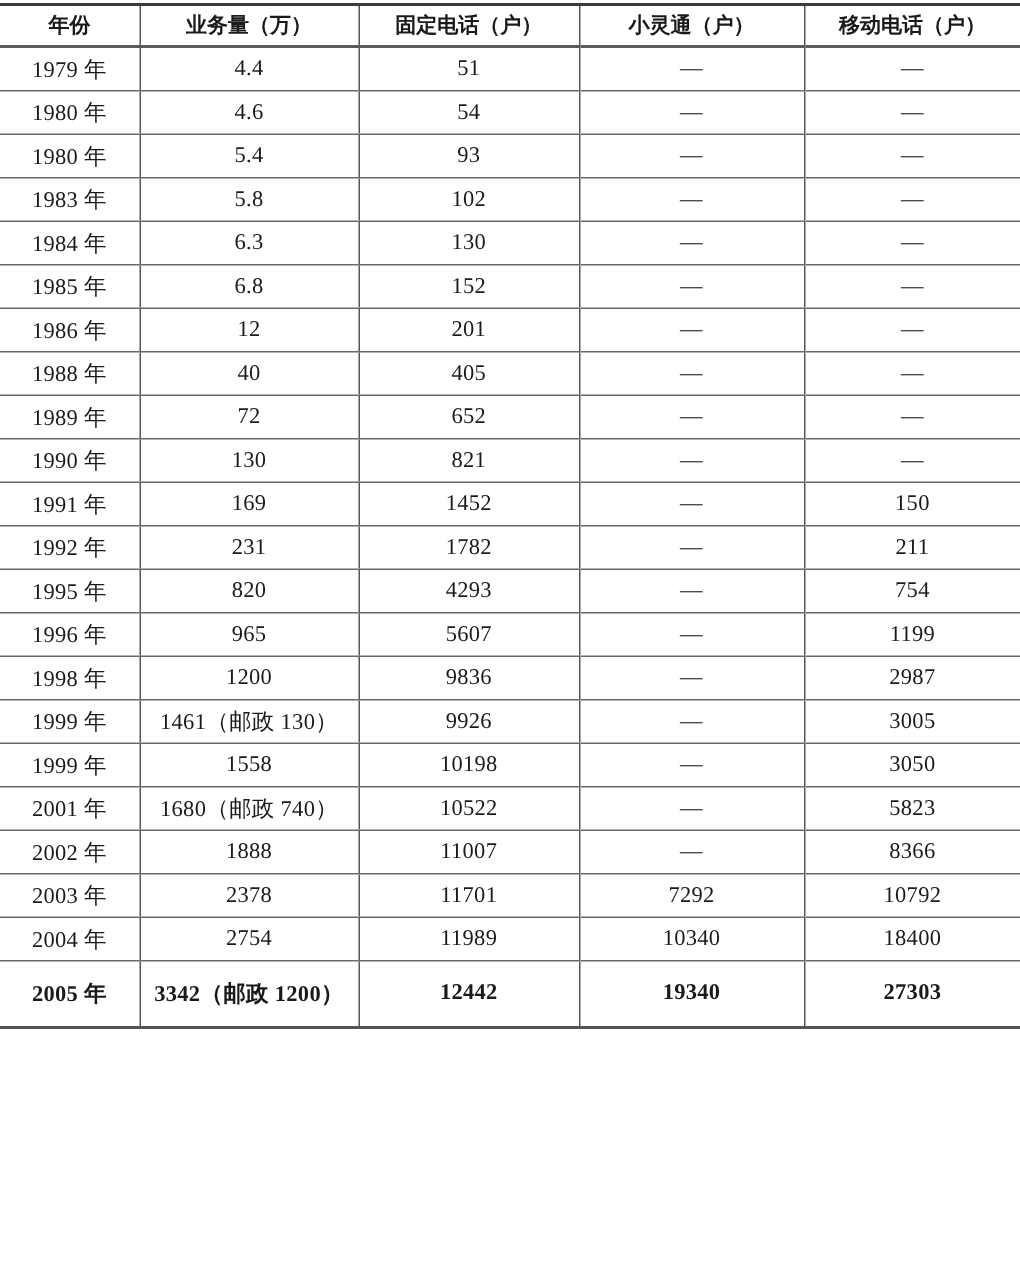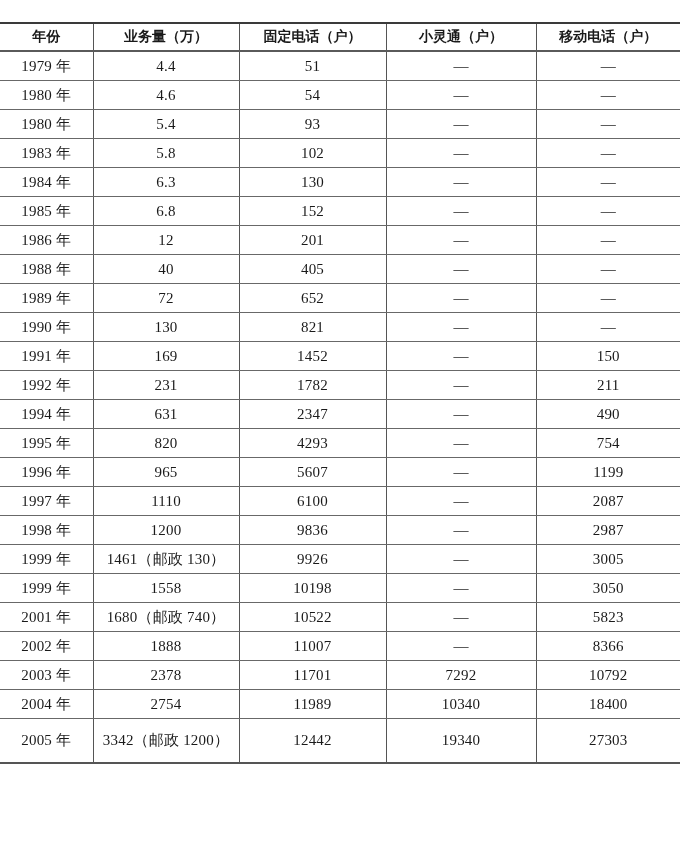--- a/index.html
+++ b/index.html
@@ -8,21 +8,20 @@
     background: #ffffff;
   }
   body {
     width: 680px;
     font-family: "Liberation Serif", "DejaVu Serif", serif;
     color: #1a1a1a;
   }
   .table-wrap {
     padding-top: 2px;
     padding-bottom: 3px;
-    margin-top: 20px;
   }
   table.stats {
     width: 680px;
     border-collapse: collapse;
     table-layout: fixed;
     border-top: 2px solid #3a3a3a;
     border-bottom: 2px solid #555555;
   }
   table.stats col.c-year   { width: 93px; }
   table.stats col.c-volume { width: 146px; }
@@ -50,20 +49,21 @@
     letter-spacing: 0.2px;
   }
   
   table.stats th + th,
   table.stats td + td {
     border-left: 1.5px solid #555555;
   }
   table.stats tr.last-row td {
     height: 43px;
     border-bottom: none;
+    font-weight: bold;
   }
 </style>
 </head>
 <body>
 
 <div class="table-wrap">
   <table class="stats">
     <colgroup>
       <col class="c-year">
       <col class="c-volume">
@@ -160,46 +160,32 @@
           <td>150</td>
         </tr>
         <tr>
           <td>1992 年</td>
           <td>231</td>
           <td>1782</td>
           <td>—</td>
           <td>211</td>
         </tr>
         <tr>
-          <td>1994 年</td>
-          <td>631</td>
-          <td>2347</td>
-          <td>—</td>
-          <td>490</td>
-        </tr>
-        <tr>
           <td>1995 年</td>
           <td>820</td>
           <td>4293</td>
           <td>—</td>
           <td>754</td>
         </tr>
         <tr>
           <td>1996 年</td>
           <td>965</td>
           <td>5607</td>
           <td>—</td>
           <td>1199</td>
-        </tr>
-        <tr>
-          <td>1997 年</td>
-          <td>1110</td>
-          <td>6100</td>
-          <td>—</td>
-          <td>2087</td>
         </tr>
         <tr>
           <td>1998 年</td>
           <td>1200</td>
           <td>9836</td>
           <td>—</td>
           <td>2987</td>
         </tr>
         <tr>
           <td>1999 年</td>

